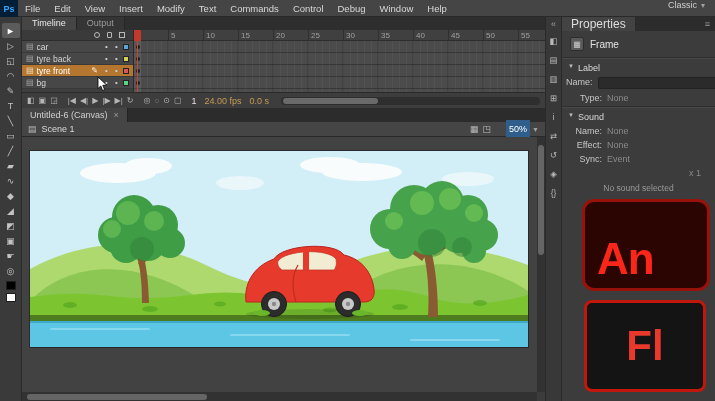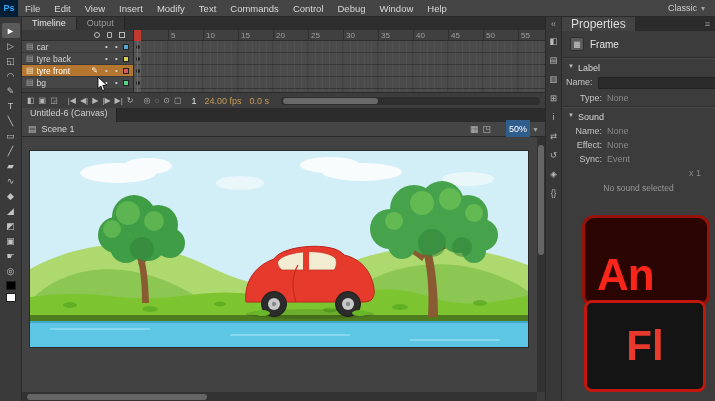--- a/index.html
+++ b/index.html
@@ -4,21 +4,21 @@
 <style>
   * { margin:0; padding:0; box-sizing:border-box; }
   html,body { background:#222; }
   #root {
     position:relative; width:715px; height:401px; overflow:hidden;
     background:#3c3c3c; font-family:"Liberation Sans", sans-serif;
     color:#d6d6d6; font-size:9px; -webkit-font-smoothing:antialiased;
   }
   
   .menubar { position:absolute; left:0; top:0; width:715px; height:17px;
-    background:#454545; border-bottom:1px solid #292929; display:flex; align-items:center; }
+    background:#454545; border-bottom:1px solid #292929; display:flex; align-items:flex-start; }
   .ps-badge { width:18px; height:17px; background:#001e36; color:#31a8ff;
     font-weight:bold; font-size:9px; display:flex; align-items:center; justify-content:center; }
   .menu-items { display:flex; align-items:center; }
   .menu-item { padding:0 7px; font-size:9.5px; color:#d8d8d8; line-height:17px; cursor:default; }
   .workspace { margin-left:auto; display:flex; align-items:center; gap:4px; padding-right:10px; color:#cfcfcf; }
   .workspace .caret { font-size:8px; color:#9f9f9f; }
   
   .toolbar { position:absolute; left:0; top:17px; width:22px; bottom:0;
     background:#3a3a3a; border-right:1px solid #2b2b2b; }
   .tools { display:flex; flex-direction:column; align-items:center; padding-top:6px; }
@@ -69,21 +69,21 @@
   .fgroup { display:flex; align-items:center; gap:4px; margin-right:10px; }
   .ficon { color:#b5b5b5; font-size:8px; line-height:16px; }
   .fstat { color:#e0e0e0; margin-right:8px; }
   .fstat.warm { color:#c79b56; }
   .fscroll { flex:1; height:8px; background:#2e2e2e; border-radius:4px; position:relative; margin-left:4px; }
   .fscroll-thumb { position:absolute; left:2px; top:1px; width:95px; height:6px; background:#6a6a6a; border-radius:3px; }
   
   .docbar { position:absolute; left:22px; top:108px; width:523px; height:14px; background:#2c2c2c;
     display:flex; align-items:stretch; }
   .doctab { display:flex; align-items:center; gap:6px; padding:0 8px; background:#454545;
-    color:#d0d0d0; font-size:9px; border-right:1px solid #222;flex-direction:column; }
+    color:#d0d0d0; font-size:9px; border-right:1px solid #222; }
   .doctab .close { color:#999; }
   .editbar { position:absolute; left:22px; top:122px; width:523px; height:15px; background:#454545;
     border-bottom:1px solid #282828; display:flex; align-items:center; gap:5px; padding:0 6px; color:#d8d8d8; }
   .editbar .spacer { flex:1; }
   .ebicon { color:#b9b9b9; font-size:9px; }
   .zoomwrap { display:flex; align-items:center; gap:2px; }
   .zoombox { background:#2f5d8c; color:#fff; font-size:9px; line-height:11px; padding:4px 3px; }
   .zoomcaret { color:#9f9f9f; font-size:7px; }
   
   .canvas { position:absolute; left:22px; top:137px; width:515px; height:255px; background:#424242; overflow:hidden; }
@@ -113,21 +113,21 @@
   .prow { display:flex; gap:5px; padding:2px 8px 2px 4px; }
   .plabel { width:36px; text-align:right; color:#c6c6c6; }
   .pvalue { color:#8a8a8a; }
   .pinput { flex:1; height:12px; background:#2b2b2b; border:1px solid #222; border-radius:2px; outline:none; color:#ddd; font-size:9px; }
   .prow.right { justify-content:flex-end; padding-right:14px; }
   .sound-status { text-align:center; color:#9a9a9a; font-size:8.5px; padding-top:3px; }
   
   .an-logo { position:absolute; left:20px; top:182px; width:128px; height:92px;
     background:#2b0502; border:3px solid #99120a; border-radius:12px;
     display:flex; align-items:flex-end; padding:0 0 4px 12px;
-    color:#fa2619; font-size:44px; font-weight:bold; letter-spacing:-1px;margin-top:16px; }
+    color:#fa2619; font-size:44px; font-weight:bold; letter-spacing:-1px; }
   .fl-logo { position:absolute; left:22px; top:283px; width:122px; height:92px;
     background:#141414; border:3px solid #c1170c; border-radius:8px;
     display:flex; align-items:center; justify-content:center;
     color:#e8392c; font-size:42px; font-weight:bold; }
   
   .cursor { position:absolute; left:97px; top:76px; z-index:20; }
 </style>
 </head>
 <body>
 

